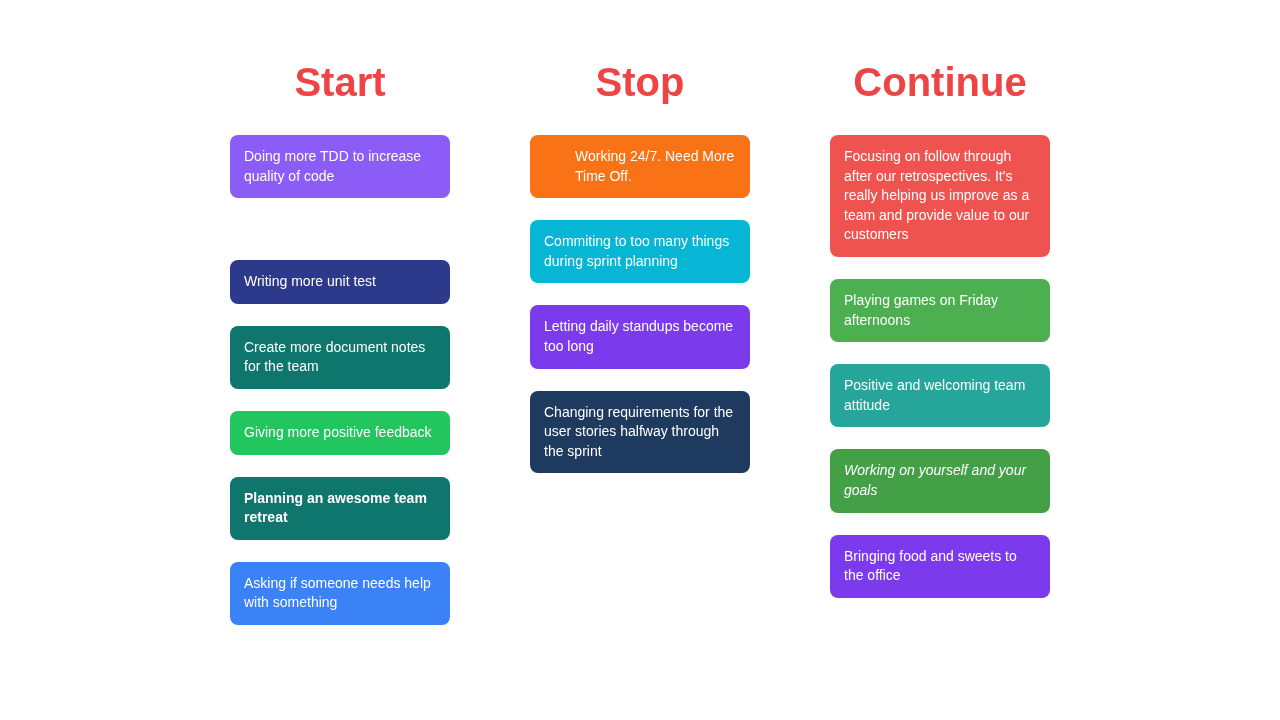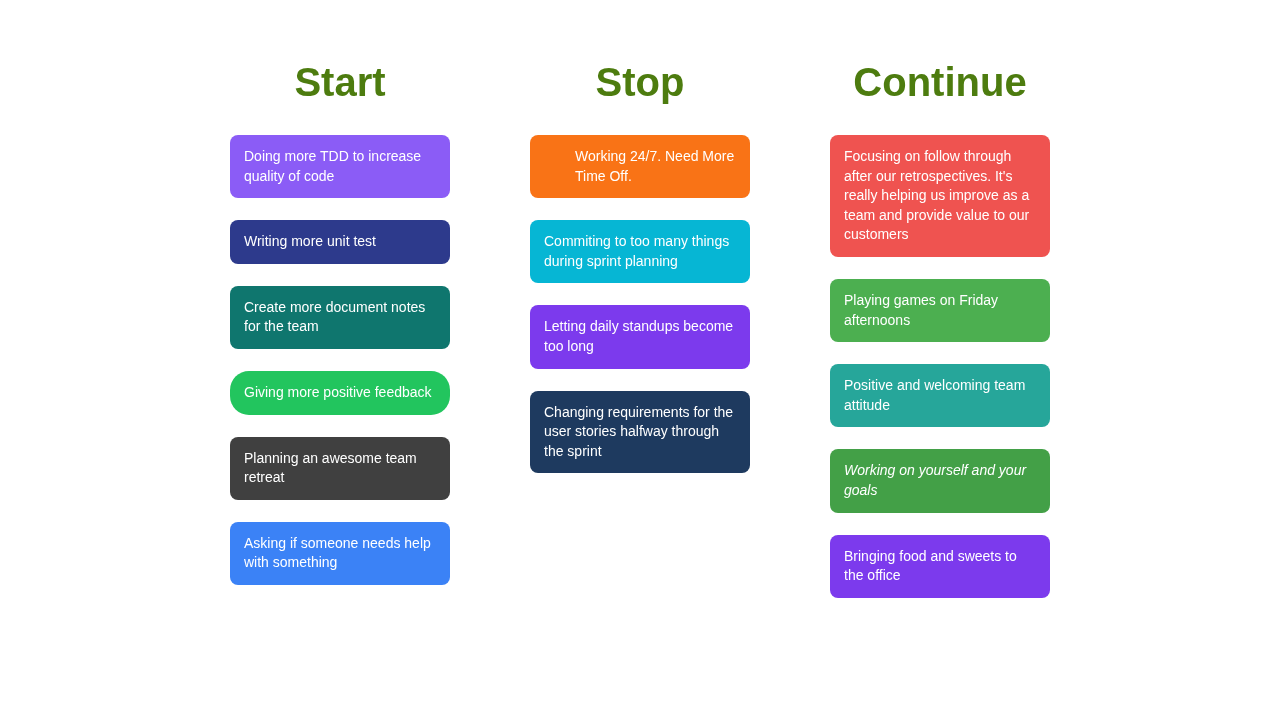--- a/index.html
+++ b/index.html
@@ -28,21 +28,21 @@
     .column {
       display: flex;
       flex-direction: column;
       align-items: center;
       width: 220px;
     }
 
     .column-title {
       font-size: 40px;
       font-weight: 800;
-      color: #4d7c0f;
+      color: #ef4444;
       margin-bottom: 30px;
       text-align: center;
     }
 
     .cards {
       display: flex;
       flex-direction: column;
       gap: 22px;
       width: 100%;
     }
@@ -52,24 +52,24 @@
       padding: 12px 14px;
       color: #ffffff;
       font-size: 14px;
       font-weight: 500;
       line-height: 1.4;
       cursor: pointer;
     }
 
     
     .card-purple { background-color: #8b5cf6; }
-    .card-dark-blue { background-color: #2d3a8c; }
+    .card-dark-blue { background-color: #2d3a8c; margin-top: 40px; }
     .card-light-blue { background-color: #0f766e; }
-    .card-green { background-color: #22c55e; border-radius: 19px; }
-    .card-yellow { background-color: #404040; }
+    .card-green { background-color: #22c55e; }
+    .card-yellow { background-color: #0f766e; font-weight: bold; }
     .card-blue { background-color: #3b82f6; }
 
     
     .card-orange { background-color: #f97316; padding-left: 45px; }
     .card-cyan { background-color: #06b6d4; }
     .card-mid-purple { background-color: #7c3aed; }
     .card-red-orange { background-color: #ef4444; }
     .card-navy { background-color: #1e3a5f; }
 
     

